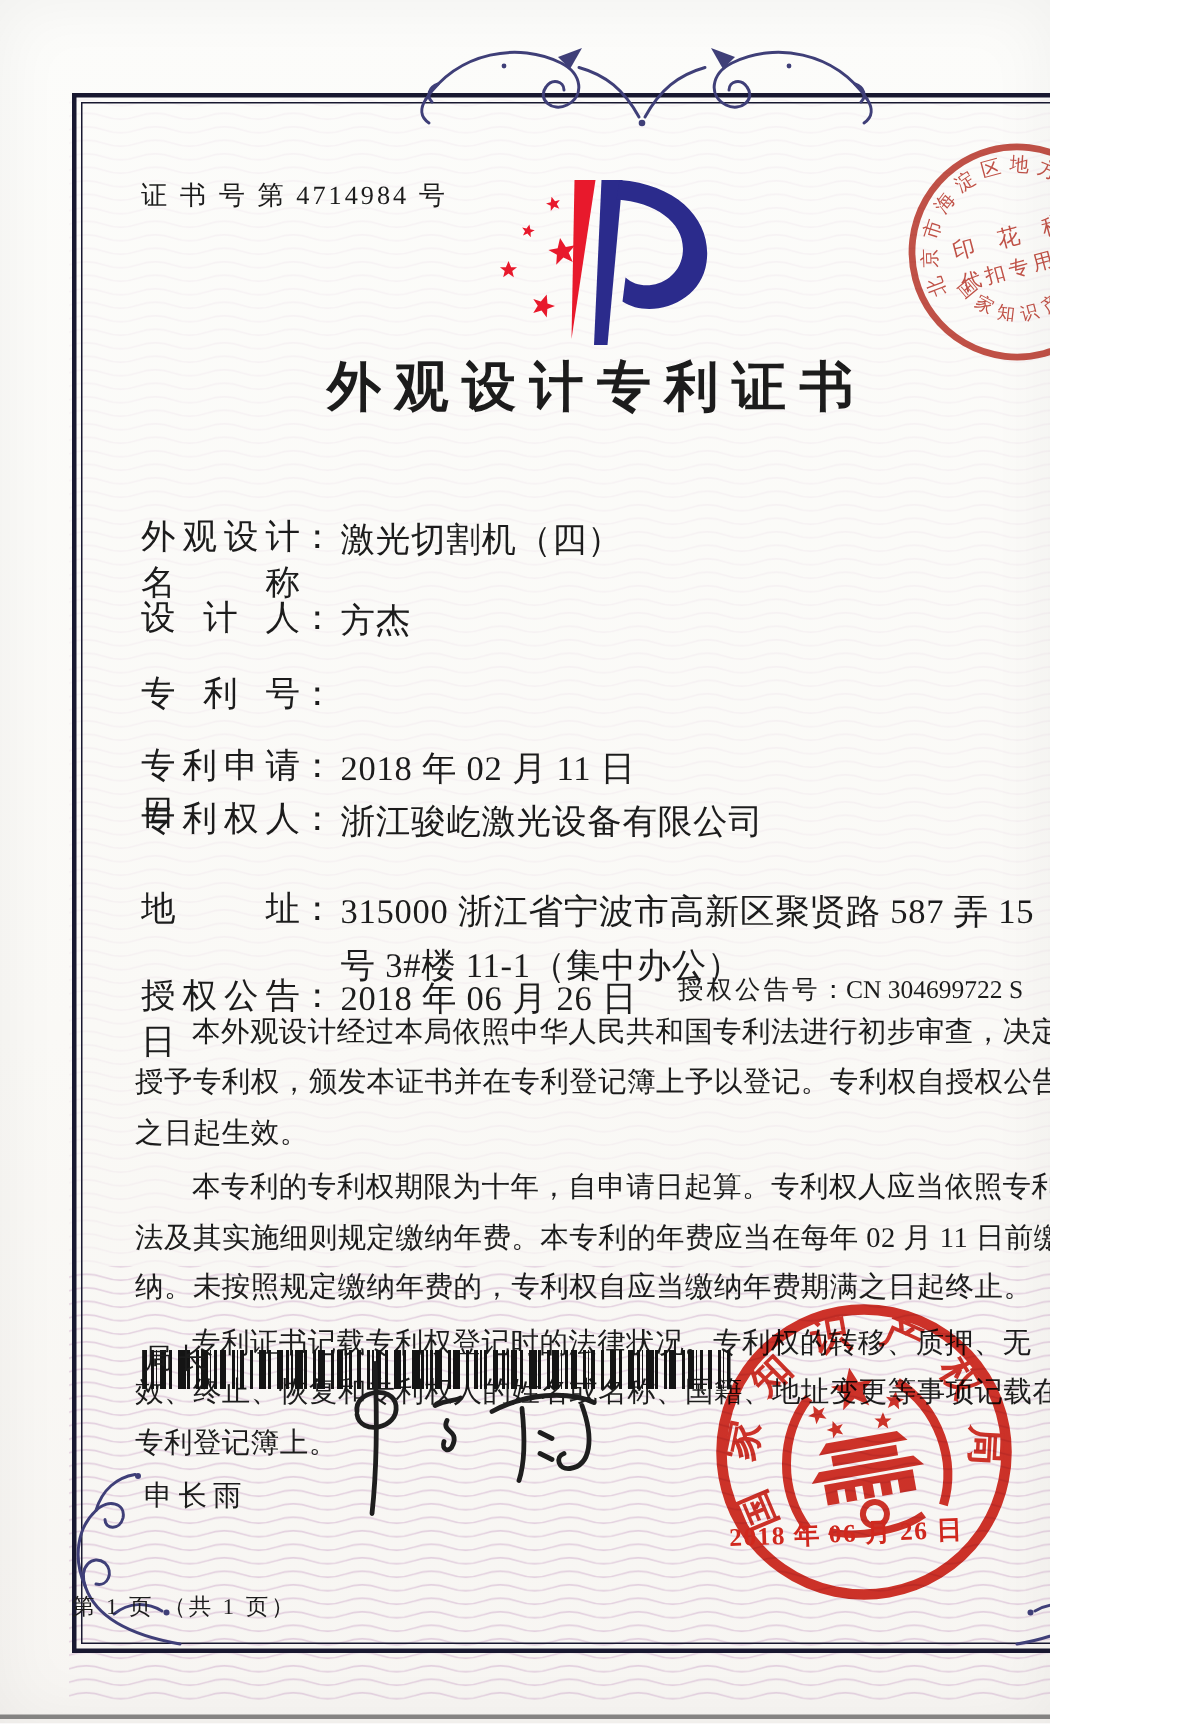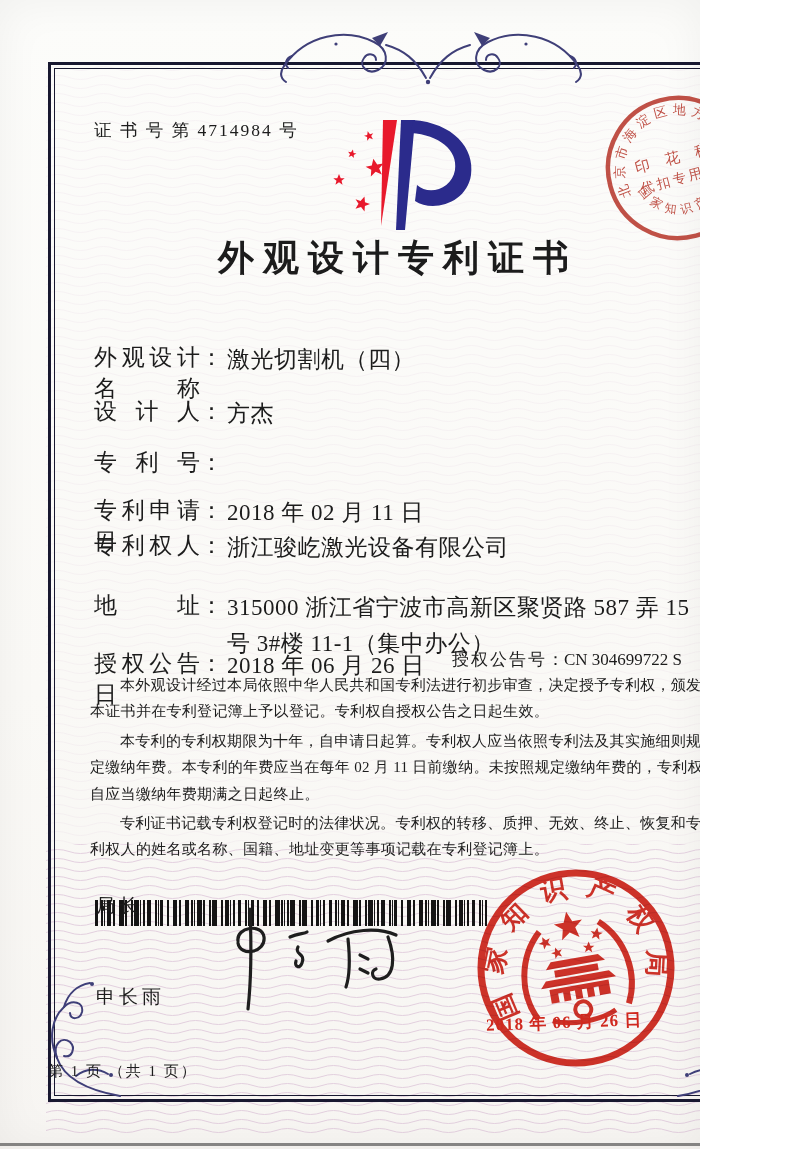--- a/index.html
+++ b/index.html
@@ -16,21 +16,21 @@
   
   .cert-no{left:94px;top:118px;font-size:17.5px;letter-spacing:2px;z-index:4;}
   .title{left:48px;top:234px;width:700px;text-align:center;font-size:36px;font-weight:bold;letter-spacing:9px;z-index:4;}
   .frow{left:94px;width:616px;display:flex;align-items:flex-start;font-size:23px;z-index:4;}
   .flabel{display:inline-block;width:106px;text-align:justify;text-align-last:justify;flex:0 0 106px;}
   .fcolon{flex:0 0 auto;padding:0 4px 0 0;}
   .fvalue{flex:1 1 auto;letter-spacing:0.5px;line-height:1.55;font-weight:500;}
   .grant-row-right{left:452px;top:648px;font-size:17px;z-index:4;}
   .grant-row-right .lbl{letter-spacing:2px;}
   .paras{left:90px;top:672px;width:622px;z-index:4;}
-  .paras p{margin:0 0 3px 0;text-indent:2em;font-size:15px;line-height:1.76;letter-spacing:0.3px;}
+  .paras p{margin:0 0 3px 0;text-indent:2em;font-size:19px;line-height:1.76;letter-spacing:0.3px;}
   .barcode{left:95px;top:900px;width:392px;height:26px;z-index:4;background-color:transparent;
     background-image:
       repeating-linear-gradient(90deg,#141414 0 2px,transparent 2px 6px),
       repeating-linear-gradient(90deg,#141414 0 1px,transparent 1px 9px),
       repeating-linear-gradient(90deg,#141414 0 3px,transparent 3px 13px);}
   .sig-title{left:96px;top:893px;font-size:19px;letter-spacing:4px;z-index:4;font-family:Liberation Serif, serif;}
   .sig-name{left:96px;top:984px;font-size:19px;letter-spacing:4px;z-index:4;text-align:right;}
   .footer{left:48px;top:1062px;width:700px;text-align:left;font-size:15px;letter-spacing:2px;z-index:4;}
   
   .tax-stamp{left:596px;top:86px;width:164px;height:164px;z-index:5;opacity:.88;mix-blend-mode:multiply;}

